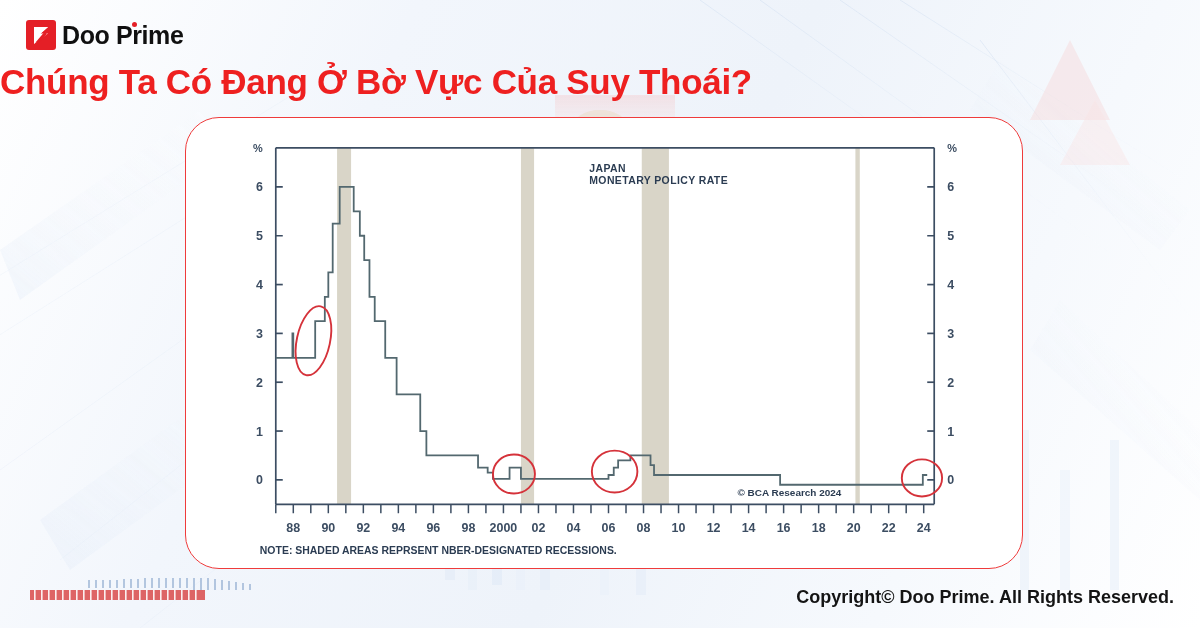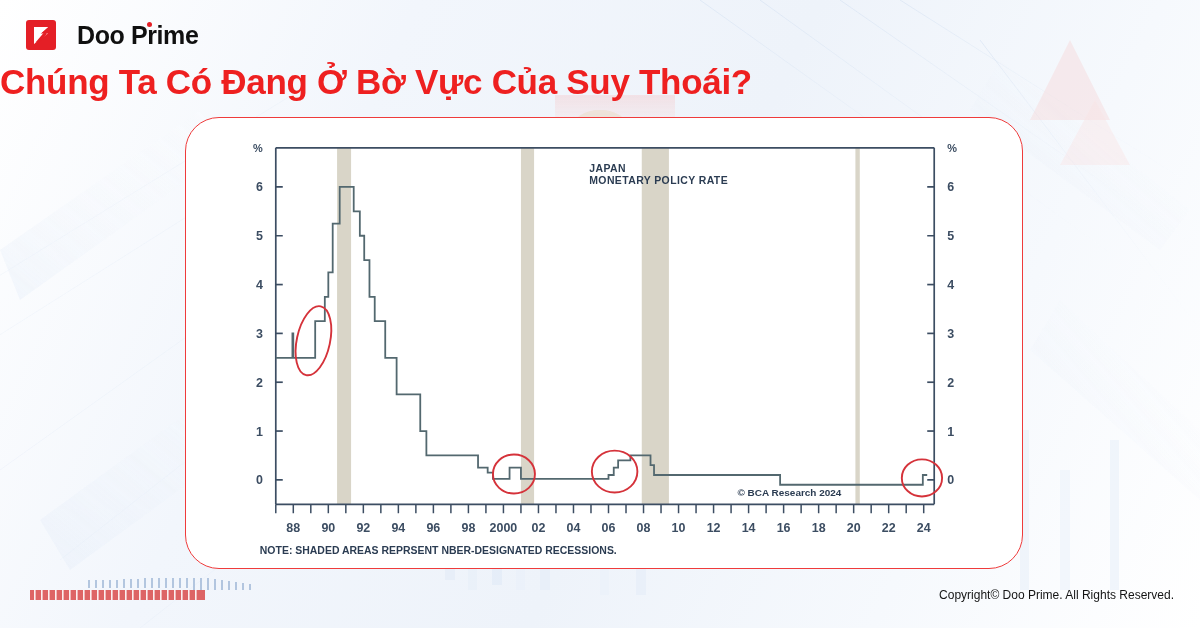--- a/index.html
+++ b/index.html
@@ -29,21 +29,21 @@
     opacity: .85;
   }
   .bg-streaks svg { width: 100%; height: 100%; display: block; }
 
   
   .header {
     position: absolute;
     top: 20px; left: 26px;
     display: flex;
     align-items: center;
-    gap: 21px;
+    gap: 6px;
     z-index: 6;
   }
   .logo-mark {
     width: 30px; height: 30px;
     background: #e41f26;
     border-radius: 3px;
     position: relative;
     flex: 0 0 auto;
   }
   .logo-mark svg { position: absolute; inset: 0; }
@@ -97,23 +97,23 @@
     inset: 0;
     width: 100%;
     height: 100%;
     display: block;
   }
 
   
   .footer-copy {
     position: absolute;
     right: 26px;
-    bottom: 26px;
-    font-size: 12px;
-    font-weight: normal;
+    bottom: 20px;
+    font-size: 18px;
+    font-weight: bold;
     color: #141414;
     z-index: 6;
     white-space: nowrap;
   }
   .footer-bars {
     position: absolute;
     left: 30px;
     bottom: 22px;
     z-index: 6;
   }

